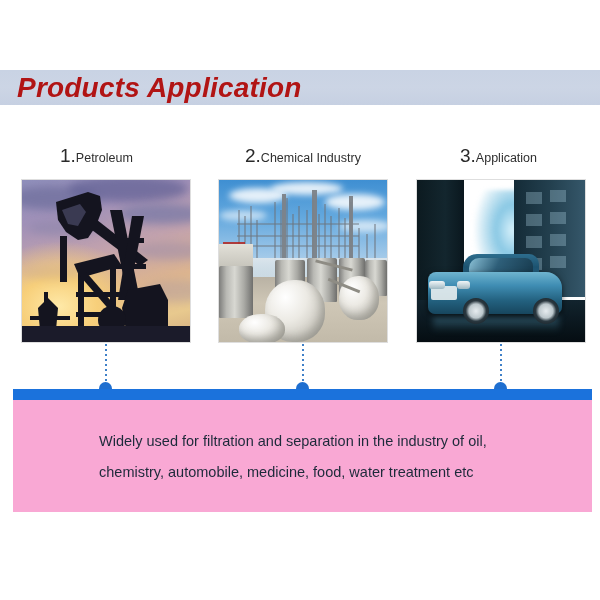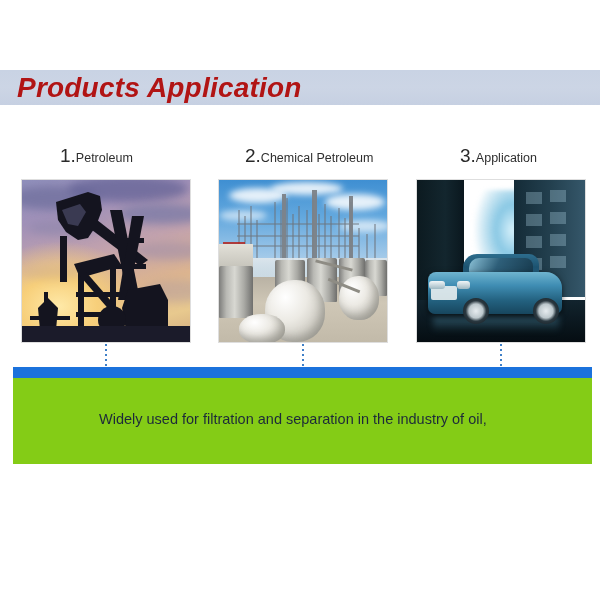--- a/index.html
+++ b/index.html
@@ -232,24 +232,24 @@
     top: 382px;
   }
   .dot-1 { left: 99px; }
   .dot-2 { left: 296px; }
   .dot-3 { left: 494px; }
 
   
   .blue-panel {
     position: absolute;
     left: 13px;
-    top: 367px;
+    top: 389px;
     width: 579px;
-    height: 97px;
-    background: #84cc16;
+    height: 123px;
+    background: #f9a8d4;
   }
   .blue-panel-bar {
     position: absolute;
     left: 0; top: 0;
     width: 100%;
     height: 11px;
     background: #1b72dc;
   }
   .blue-panel-text {
     position: absolute;
@@ -264,21 +264,21 @@
 </head>
 <body>
 
 <div class="header-band"></div>
 <div class="header-title">Products Application</div>
 
 <div class="caption cap-1">
   <span class="num">1.</span><span class="txt">Petroleum</span>
 </div>
 <div class="caption cap-2">
-  <span class="num">2.</span><span class="txt">Chemical Petroleum</span>
+  <span class="num">2.</span><span class="txt">Chemical Industry</span>
 </div>
 <div class="caption cap-3">
   <span class="num">3.</span><span class="txt">Application</span>
 </div>
 
 <div class="photo photo-1">
   <div class="ph-inner">
     <div class="oil-sky"></div>
     <div class="cloud c1"></div>
     <div class="cloud c2"></div>
@@ -396,14 +396,15 @@
 <div class="connector conn-2"></div>
 <div class="connector conn-3"></div>
 <div class="conn-dot dot-1"></div>
 <div class="conn-dot dot-2"></div>
 <div class="conn-dot dot-3"></div>
 
 <div class="blue-panel">
   <div class="blue-panel-bar"></div>
   <div class="blue-panel-text">
     <div>Widely used for filtration and separation in the industry of oil,</div>
+    <div>chemistry, automobile, medicine, food, water treatment etc</div>
   </div>
 </div>
 
 </body></html>

